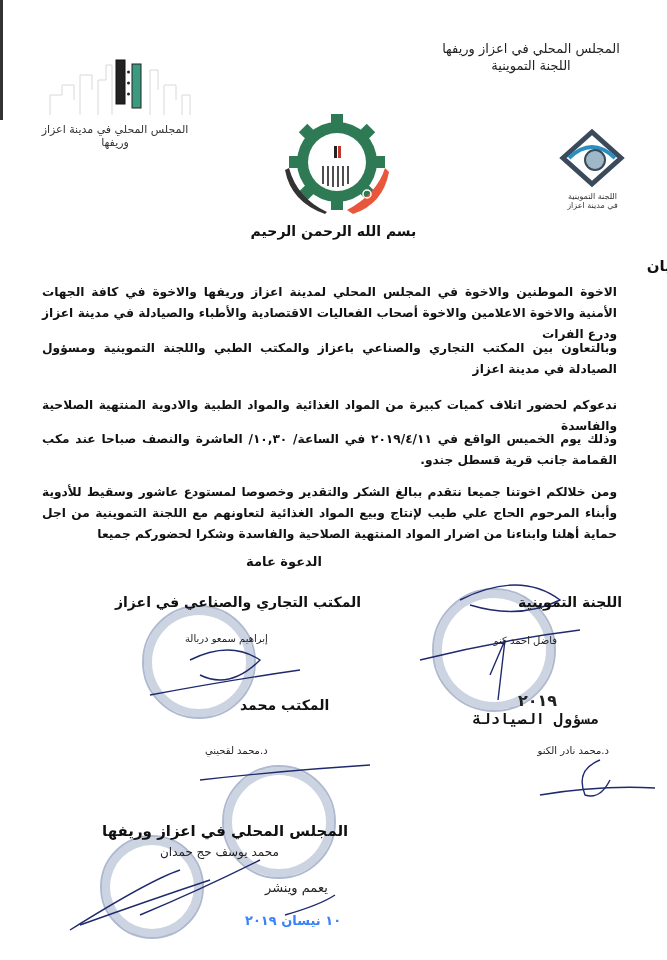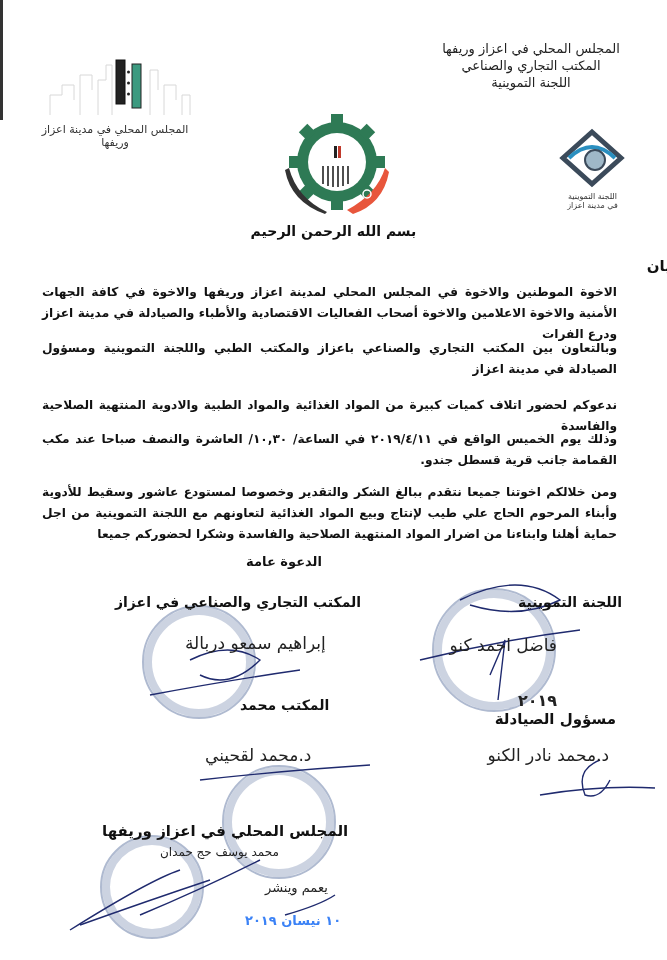--- a/index.html
+++ b/index.html
@@ -6,33 +6,32 @@
   body { width:667px; height:960px; position:relative; overflow:hidden;
          font-family:"DejaVu Sans", sans-serif; color:#111; direction:rtl; }
   .abs { position:absolute; }
   .hdr-right { right:36px; top:40px; width:200px; text-align:center; font-size:13px; line-height:17px; color:#222; }
   .hdr-left-text { left:30px; top:123px; width:170px; text-align:center; font-size:11px; color:#333; }
   .basmala { left:0; width:667px; top:223px; text-align:center; font-size:14px; font-weight:bold; }
   .title { left:0; width:667px; top:257px; text-align:right; font-size:15px; font-weight:bold;margin-left:10px; }
   .para { right:50px; width:575px; font-size:12.2px; font-weight:bold; line-height:21px; text-align:justify; text-align-last:right; }
   .center-h { left:0; width:568px; text-align:center; font-size:13px; font-weight:bold; }
   .sig-title { font-size:14px; font-weight:bold; white-space:nowrap; }
-  .sig-name { font-size:17px; white-space:nowrap; color:#222; }
+  .sig-name { font-size:10px; white-space:nowrap; color:#222; }
   .stamp { border-radius:50%; border:2px solid rgba(110,130,170,0.55); box-shadow: inset 0 0 0 6px rgba(255,255,255,0), inset 0 0 0 8px rgba(110,130,170,0.35); }
   .date-hand { font-size:13px; color:#3b82f6; font-weight:bold; white-space:nowrap; }
   .left-edge { left:0; top:0; width:3px; height:120px; background:#333; }
 </style>
 </head>
 <body>
 
 <div class="abs left-edge"></div>
 
 <div class="abs hdr-right">
   <div>المجلس المحلي في اعزاز وريفها</div>
-  <div>المكتب التجاري والصناعي</div>
   <div>اللجنة التموينية</div>
 </div>
 
 <div class="abs" style="left:40px;top:50px;width:160px;height:70px;">
   <svg width="160" height="70" viewBox="0 0 160 70">
     <g stroke="#d8d8d8" fill="none" stroke-width="1">
       <path d="M10 65 V45 H22 V35 H34 V50 M40 65 V25 H52 V40 M58 65 V30 H66 V15 H72 V65 M110 65 V20 H118 V40 M124 65 V35 H136 V50 M142 65 V45 H150 V65"></path>
     </g>
     <rect x="76" y="10" width="9" height="44" fill="#222" stroke="#111"></rect>
     <rect x="92" y="14" width="9" height="44" fill="#3c9a80" stroke="#222"></rect>
@@ -123,20 +122,20 @@
 <div class="abs sig-title" style="right:45px;top:594px;">اللجنة التموينية</div>
 <div class="abs sig-name" style="right:110px;top:635px;">فاضل احمد كنو</div>
 <div class="abs date-hand" style="right:110px;top:658px;font-size:16px;color:#222;margin-top:33px;">٢٠١٩</div>
 
 <div class="abs sig-title" style="left:115px;top:594px;">المكتب التجاري والصناعي في اعزاز</div>
 <div class="abs sig-name" style="left:185px;top:633px;">إبراهيم سمعو دربالة</div>
 
 <div class="abs sig-title" style="left:240px;top:697px;">المكتب محمد</div>
 <div class="abs sig-name" style="left:205px;top:745px;">د.محمد لقحيني</div>
 
-<div class="abs sig-title" style="right:51px;top:710px;font-size:15px;">مسؤول الصيادلة</div>
+<div class="abs sig-title" style="right:68px;top:710px;font-size:15px;font-family:Liberation Mono, monospace;">مسؤول الصيادلة</div>
 <div class="abs sig-name" style="right:58px;top:745px;">د.محمد نادر الكنو</div>
 
 <div class="abs sig-title" style="left:102px;top:822px;font-size:15px;">المجلس المحلي في اعزاز وريفها</div>
 <div class="abs sig-name" style="left:160px;top:845px;font-size:12px;">محمد يوسف حج حمدان</div>
 
 <div class="abs" style="left:265px;top:880px;font-size:13px;color:#222;white-space:nowrap;">يعمم وينشر</div>
 <div class="abs date-hand" style="left:245px;top:913px;">١٠ نيسان ٢٠١٩</div>
 
 </body></html>

